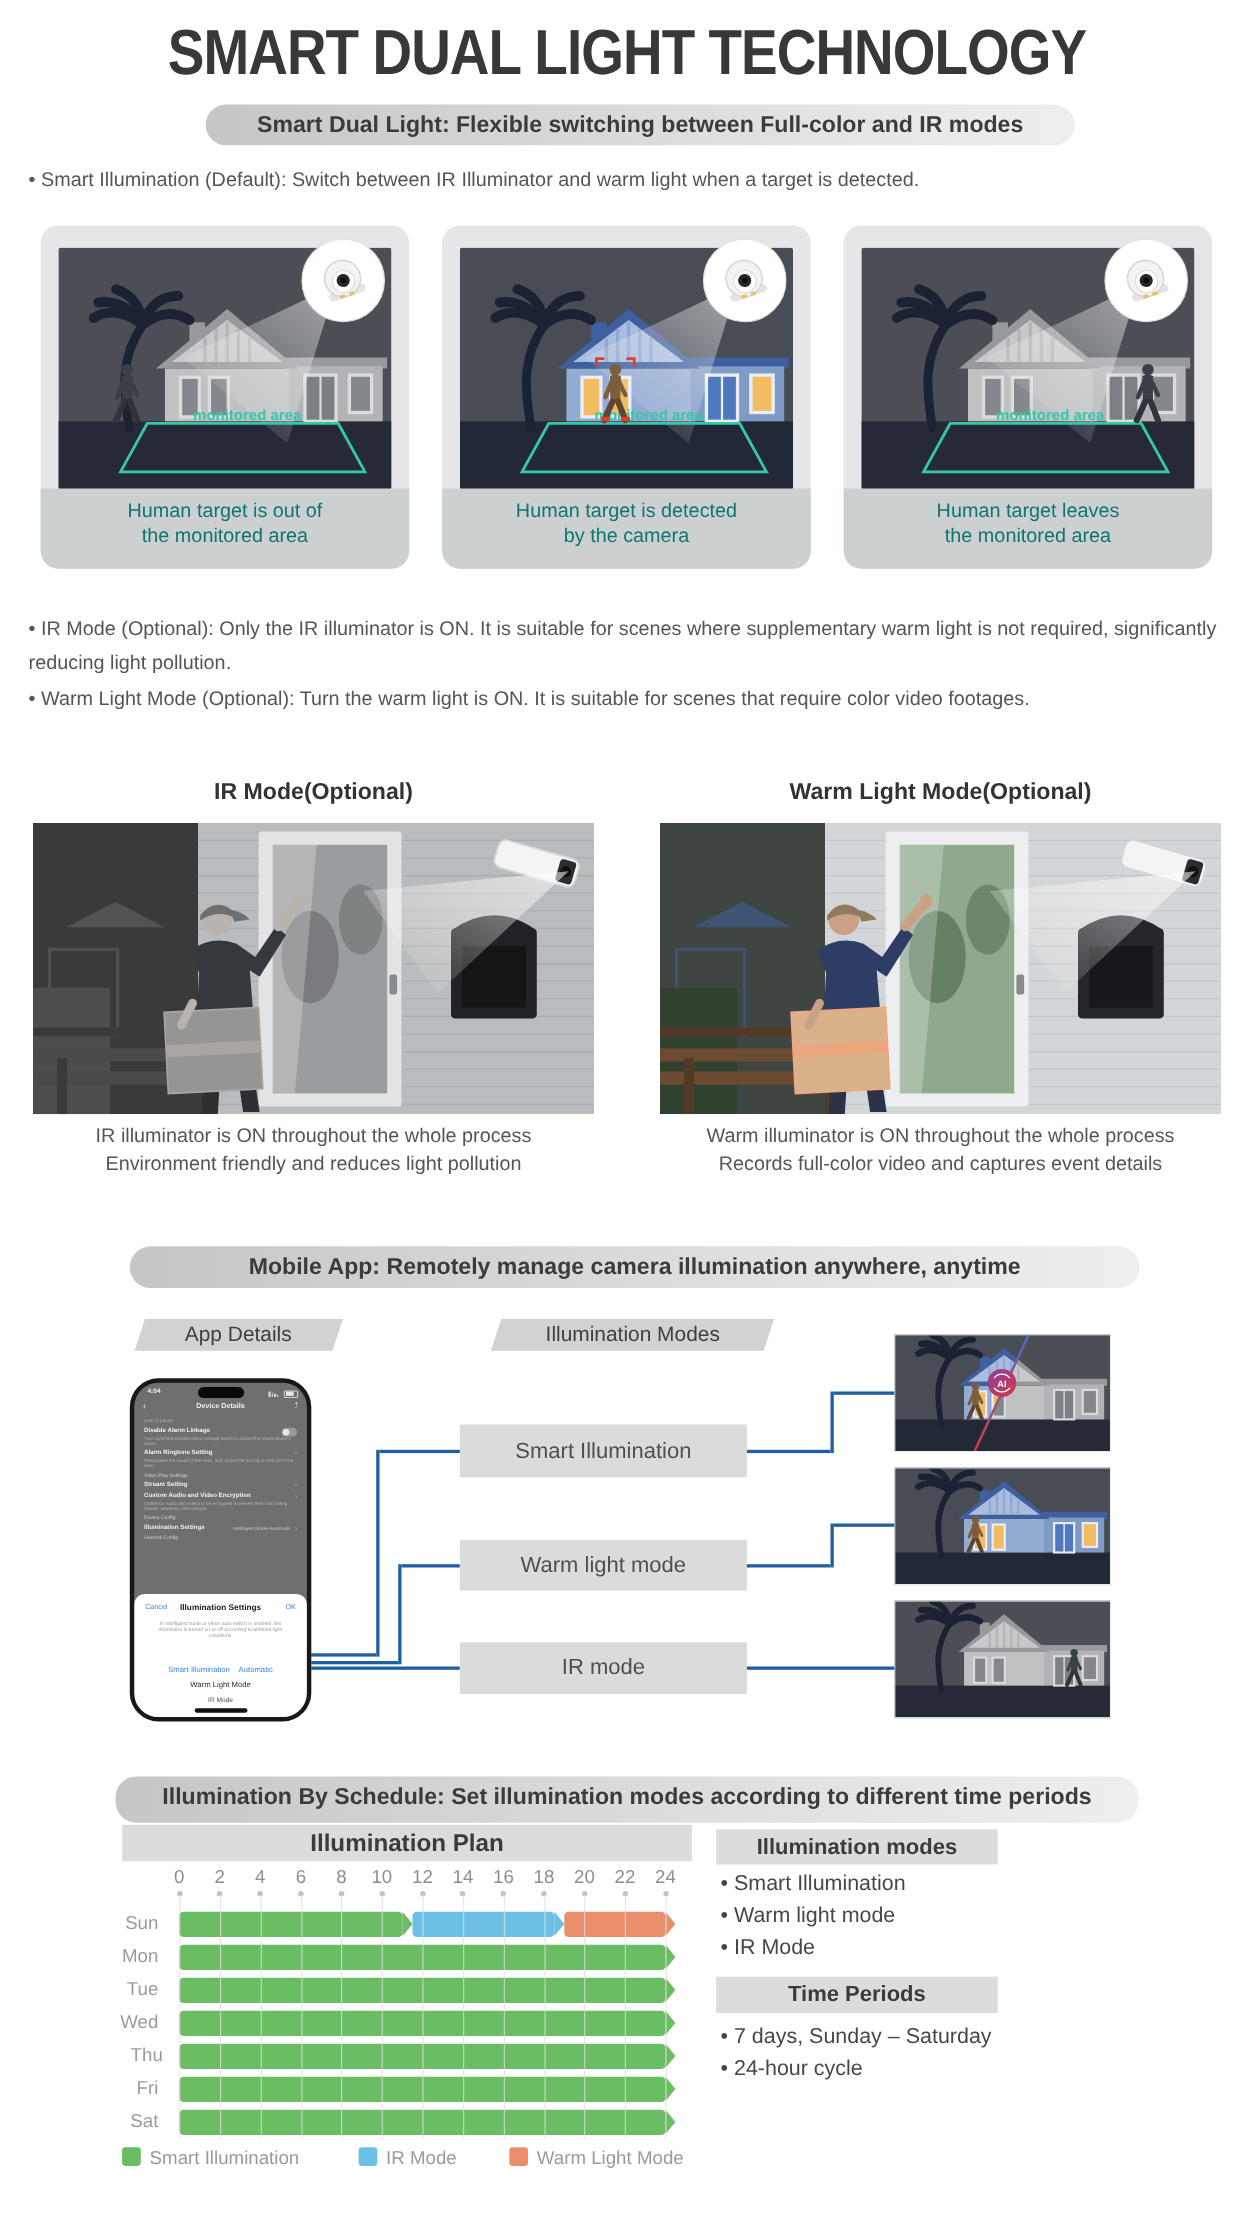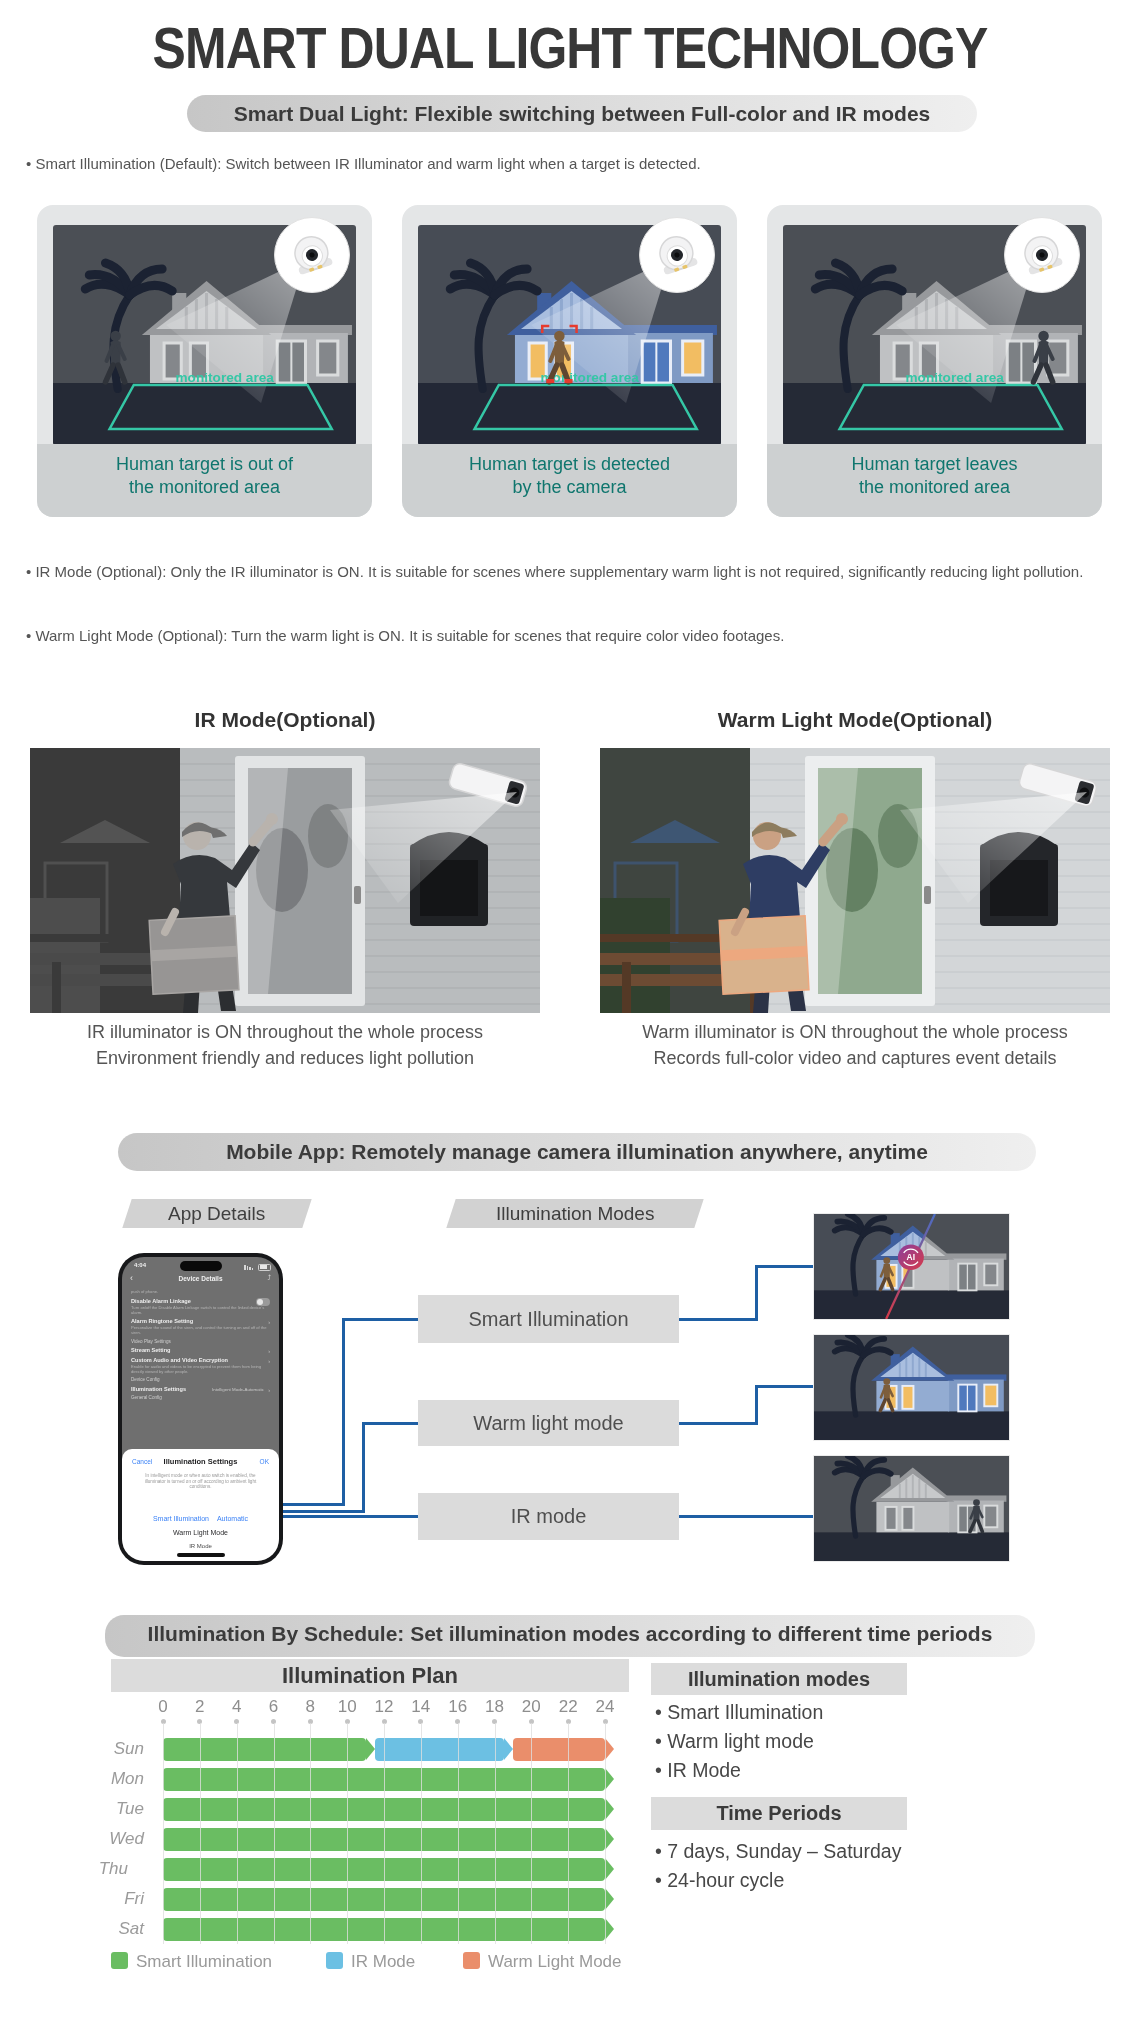--- a/index.html
+++ b/index.html
@@ -6,21 +6,21 @@
   #page{position:relative;width:1140px;height:2019px;background:#fff;overflow:hidden;
         font-family:"Liberation Sans",sans-serif;color:#3a3a3a;}
   .abs{position:absolute;}
   #title{left:0;right:0;top:14px;text-align:center;font-size:58px;font-weight:800;
          color:#383838;transform:scaleX(.86);letter-spacing:-1px;white-space:nowrap;}
   .pill{background:linear-gradient(90deg,#c6c6c6 0%,#d9d9d9 45%,#efefef 100%);
         border-radius:19px;text-align:center;font-weight:bold;color:#3b3b3b;}
   #pill1{left:187px;top:95px;width:790px;height:37px;line-height:37px;font-size:21px;}
   #pill2{left:118px;top:1133px;width:918px;height:38px;line-height:38px;font-size:21px;}
   #pill3{left:105px;top:1615px;width:930px;height:42px;line-height:38px;font-size:21px;}
-  .para{left:26px;width:1094px;font-size:15px;line-height:31px;color:#555;}
+  .para{left:26px;width:1094px;font-size:18px;line-height:31px;color:#555;}
   .card{background:#e4e6e7;border-radius:16px;width:335px;height:312px;top:205px;}
   .scene{position:absolute;left:16px;top:20px;width:303px;height:220px;border-radius:3px;overflow:hidden;}
   .capband{position:absolute;left:0;right:0;bottom:0;height:64px;background:#cdd0d1;
            border-radius:0 0 16px 16px;text-align:center;font-size:18px;color:#0f766e;padding-top:9px;line-height:23px;}
   .cambubble{position:absolute;left:237px;top:12px;width:74px;height:74px;border-radius:50%;
              background:#fff;border:1px solid #e2e2e2;display:flex;align-items:center;justify-content:center;z-index:3;}
   .h2{font-size:21px;font-weight:bold;color:#333;text-align:center;width:520px;}
   .photo{width:510px;height:265px;top:748px;overflow:hidden;}
   .photocap{width:510px;text-align:center;font-size:18px;color:#555;}
   .tag{background:#d2d2d2;transform:skewX(-18deg);text-align:center;}
@@ -33,21 +33,21 @@
   #phone{left:118px;top:1253px;width:165px;height:312px;background:#17181a;border-radius:26px;padding:0;z-index:2;}
   #screen{position:absolute;left:4px;top:4px;right:4px;bottom:4px;background:#6f6f6f;border-radius:22px;overflow:hidden;}
   .ph-sec{font-size:4.6px;color:#cfcfcf;margin:3px 0 2px 0;}
   .ph-title{font-size:5.6px;color:#efefef;font-weight:bold;}
   .ph-desc{font-size:4.1px;color:#b5b5b5;line-height:5px;margin-top:1px;}
   .ph-row{position:relative;margin-bottom:3.5px;}
   .ph-chev{position:absolute;right:0;top:1px;color:#c5c5c5;font-size:5.5px;}
   .ph-val{position:absolute;right:6px;top:1px;color:#c9c9c9;font-size:4.4px;}
   .toggle{position:absolute;right:0;top:0;width:14px;height:8px;background:#9a9a9a;border-radius:4px;}
   .toggle::after{content:"";position:absolute;left:1px;top:1px;width:6px;height:6px;border-radius:50%;background:#e8e8e8;}
-  .daylab{position:absolute;width:72px;text-align:right;font-size:17px;color:#9b9b9b;font-style:italic;}
+  .daylab{position:absolute;width:72px;text-align:right;font-size:17px;color:#9b9b9b;}
   .ticklab{position:absolute;width:34px;text-align:center;font-size:17px;color:#8e8e8e;}
   .grid{position:absolute;width:1px;background:#dedede;z-index:2;opacity:.8;}
   .dot{position:absolute;width:5px;height:5px;border-radius:50%;background:#c4c4c4;}
   .seg{position:absolute;height:23px;border-radius:4px;z-index:1;}
   .tip{position:absolute;width:0;height:0;border-top:11.5px solid transparent;border-bottom:11.5px solid transparent;z-index:1;}
   .legsw{position:absolute;width:17px;height:17px;border-radius:3px;}
   .leglab{position:absolute;font-size:17px;color:#9a9a9a;}
 </style>
 </head>
 <body>
@@ -780,21 +780,21 @@
     <div class="abs tip" style="position: absolute; left: 605px; top: 1738px; border-left: 9px solid rgb(234, 142, 107);"></div>
     <div class="abs daylab" style="position: absolute; left: 72px; top: 1769px;">Mon</div>
     <div class="abs seg" style="position: absolute; left: 163px; top: 1768px; width: 442px; background: rgb(106, 189, 98);"></div>
     <div class="abs tip" style="position: absolute; left: 605px; top: 1768px; border-left: 9px solid rgb(106, 189, 98);"></div>
     <div class="abs daylab" style="position: absolute; left: 72px; top: 1799px;">Tue</div>
     <div class="abs seg" style="position: absolute; left: 163px; top: 1798px; width: 442px; background: rgb(106, 189, 98);"></div>
     <div class="abs tip" style="position: absolute; left: 605px; top: 1798px; border-left: 9px solid rgb(106, 189, 98);"></div>
     <div class="abs daylab" style="position: absolute; left: 72px; top: 1829px;">Wed</div>
     <div class="abs seg" style="position: absolute; left: 163px; top: 1828px; width: 442px; background: rgb(106, 189, 98);"></div>
     <div class="abs tip" style="position: absolute; left: 605px; top: 1828px; border-left: 9px solid rgb(106, 189, 98);"></div>
-    <div class="abs daylab" style="position: absolute; left: 56px; top: 1859px;">Thu</div>
+    <div class="abs daylab" style="position: absolute; left: 76px; top: 1859px;">Thu</div>
     <div class="abs seg" style="position: absolute; left: 163px; top: 1858px; width: 442px; background: rgb(106, 189, 98);"></div>
     <div class="abs tip" style="position: absolute; left: 605px; top: 1858px; border-left: 9px solid rgb(106, 189, 98);"></div>
     <div class="abs daylab" style="position: absolute; left: 72px; top: 1889px;">Fri</div>
     <div class="abs seg" style="position: absolute; left: 163px; top: 1888px; width: 442px; background: rgb(106, 189, 98);"></div>
     <div class="abs tip" style="position: absolute; left: 605px; top: 1888px; border-left: 9px solid rgb(106, 189, 98);"></div>
     <div class="abs daylab" style="position: absolute; left: 72px; top: 1919px;">Sat</div>
     <div class="abs seg" style="position: absolute; left: 163px; top: 1918px; width: 442px; background: rgb(106, 189, 98);"></div>
     <div class="abs tip" style="position: absolute; left: 605px; top: 1918px; border-left: 9px solid rgb(106, 189, 98);"></div>
     <div class="abs grid" style="position: absolute; left: 163px; top: 1723px; height: 221px;"></div>
     <div class="abs grid" style="position: absolute; left: 199.833px; top: 1723px; height: 221px;"></div>

